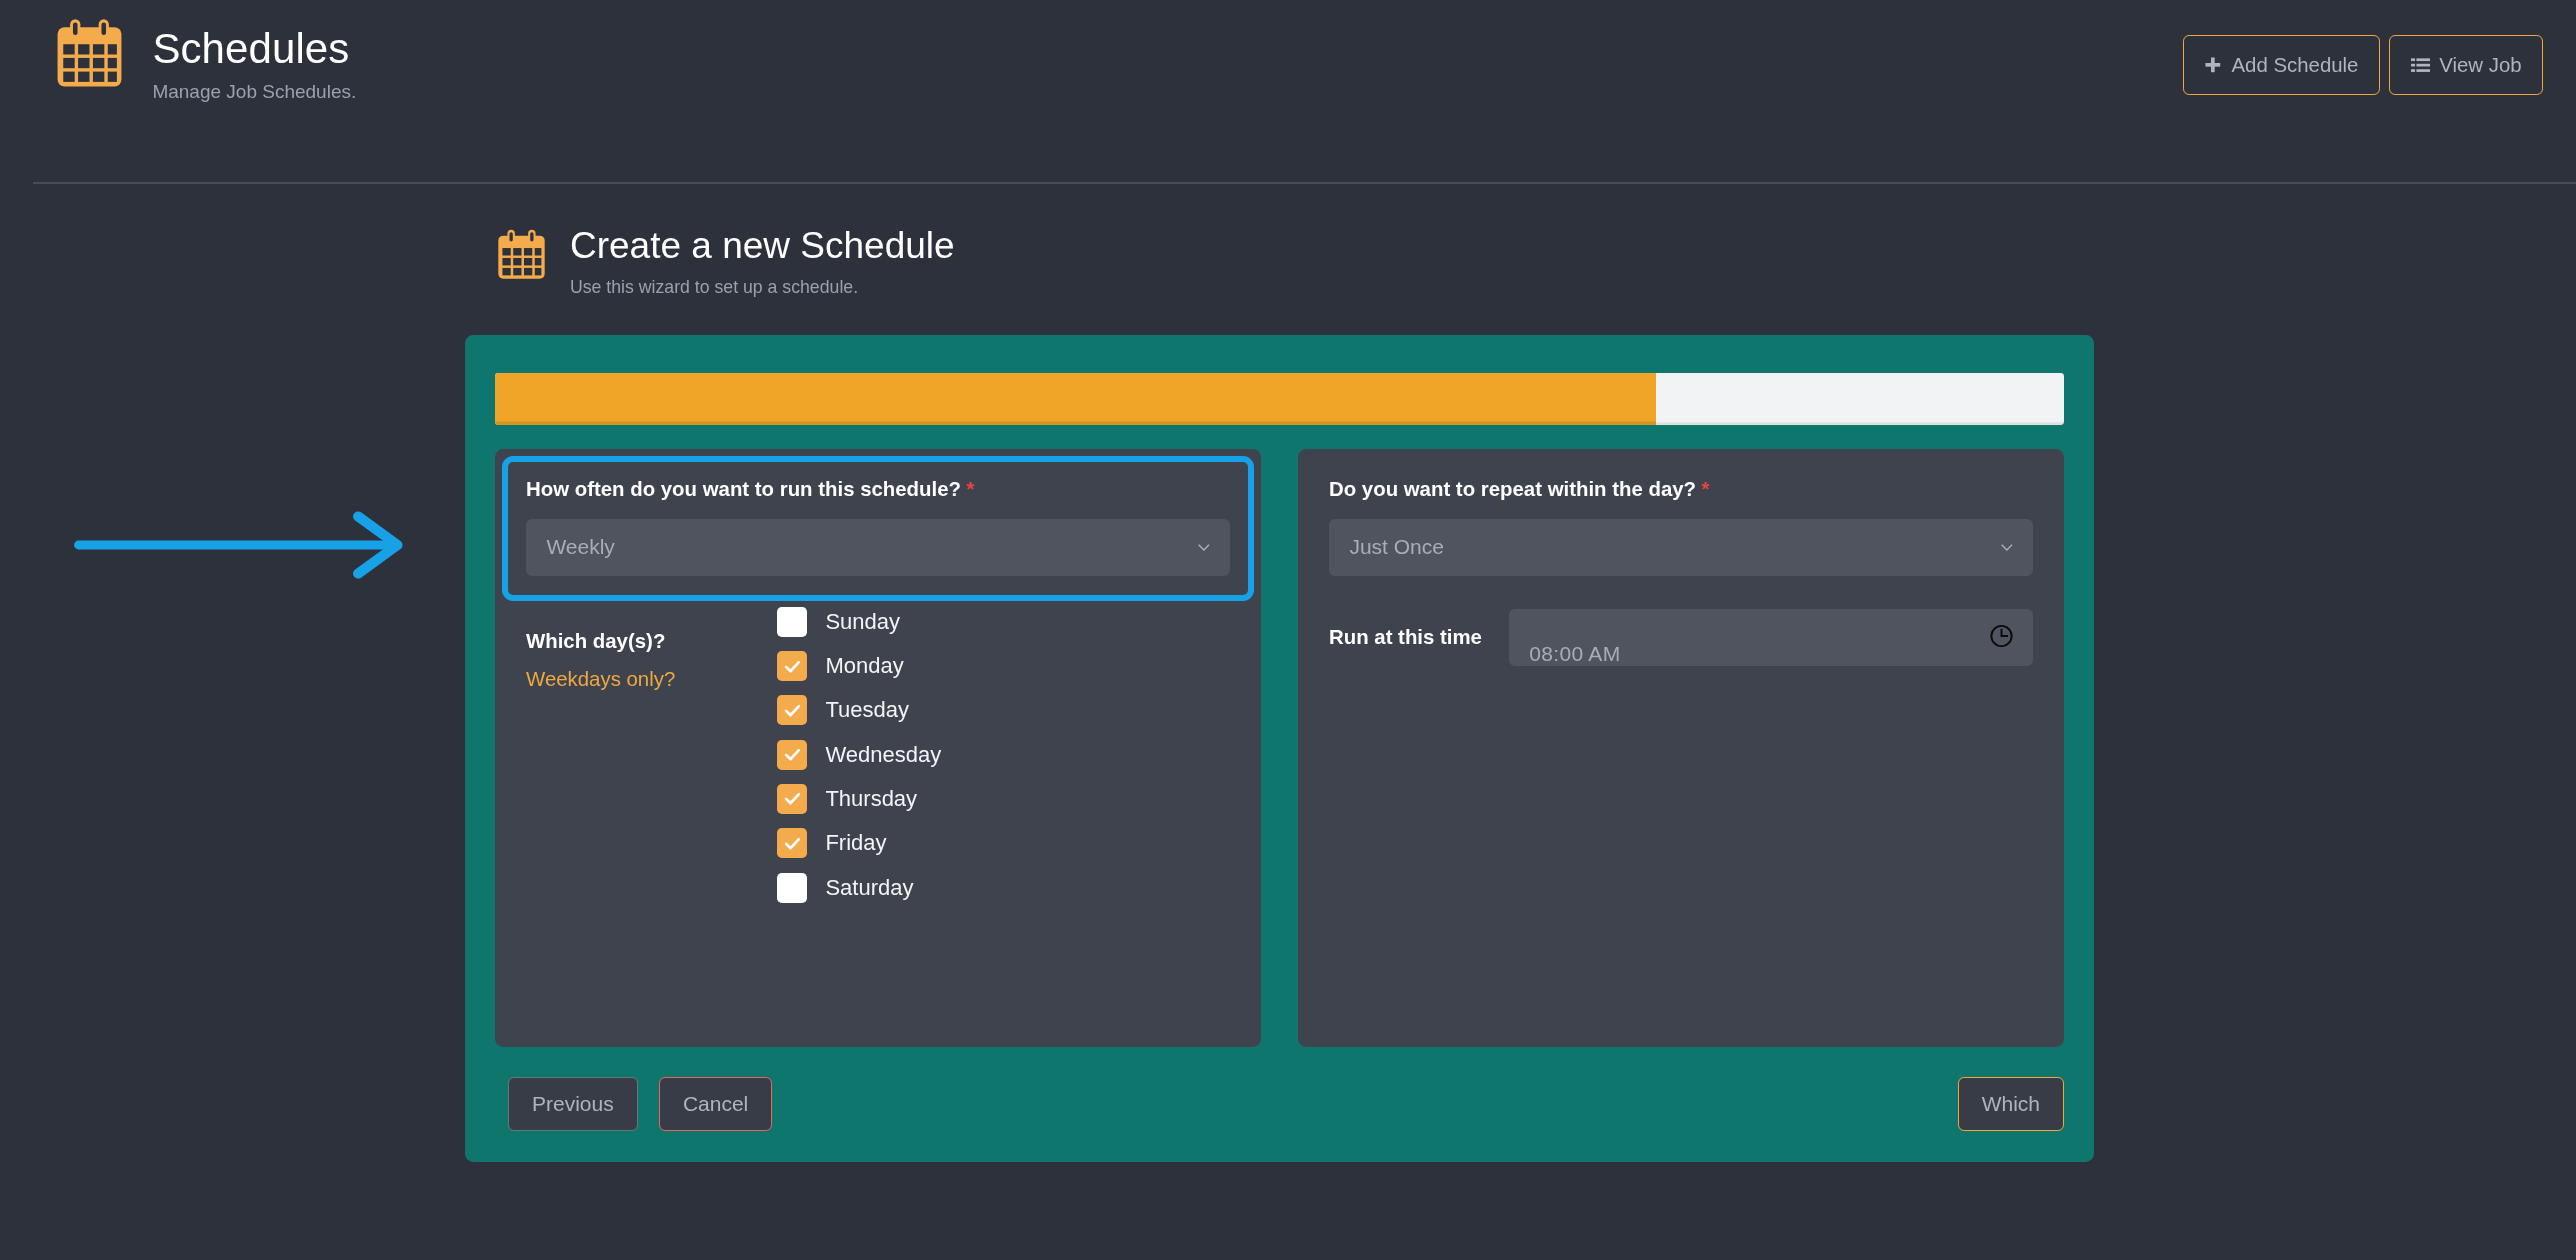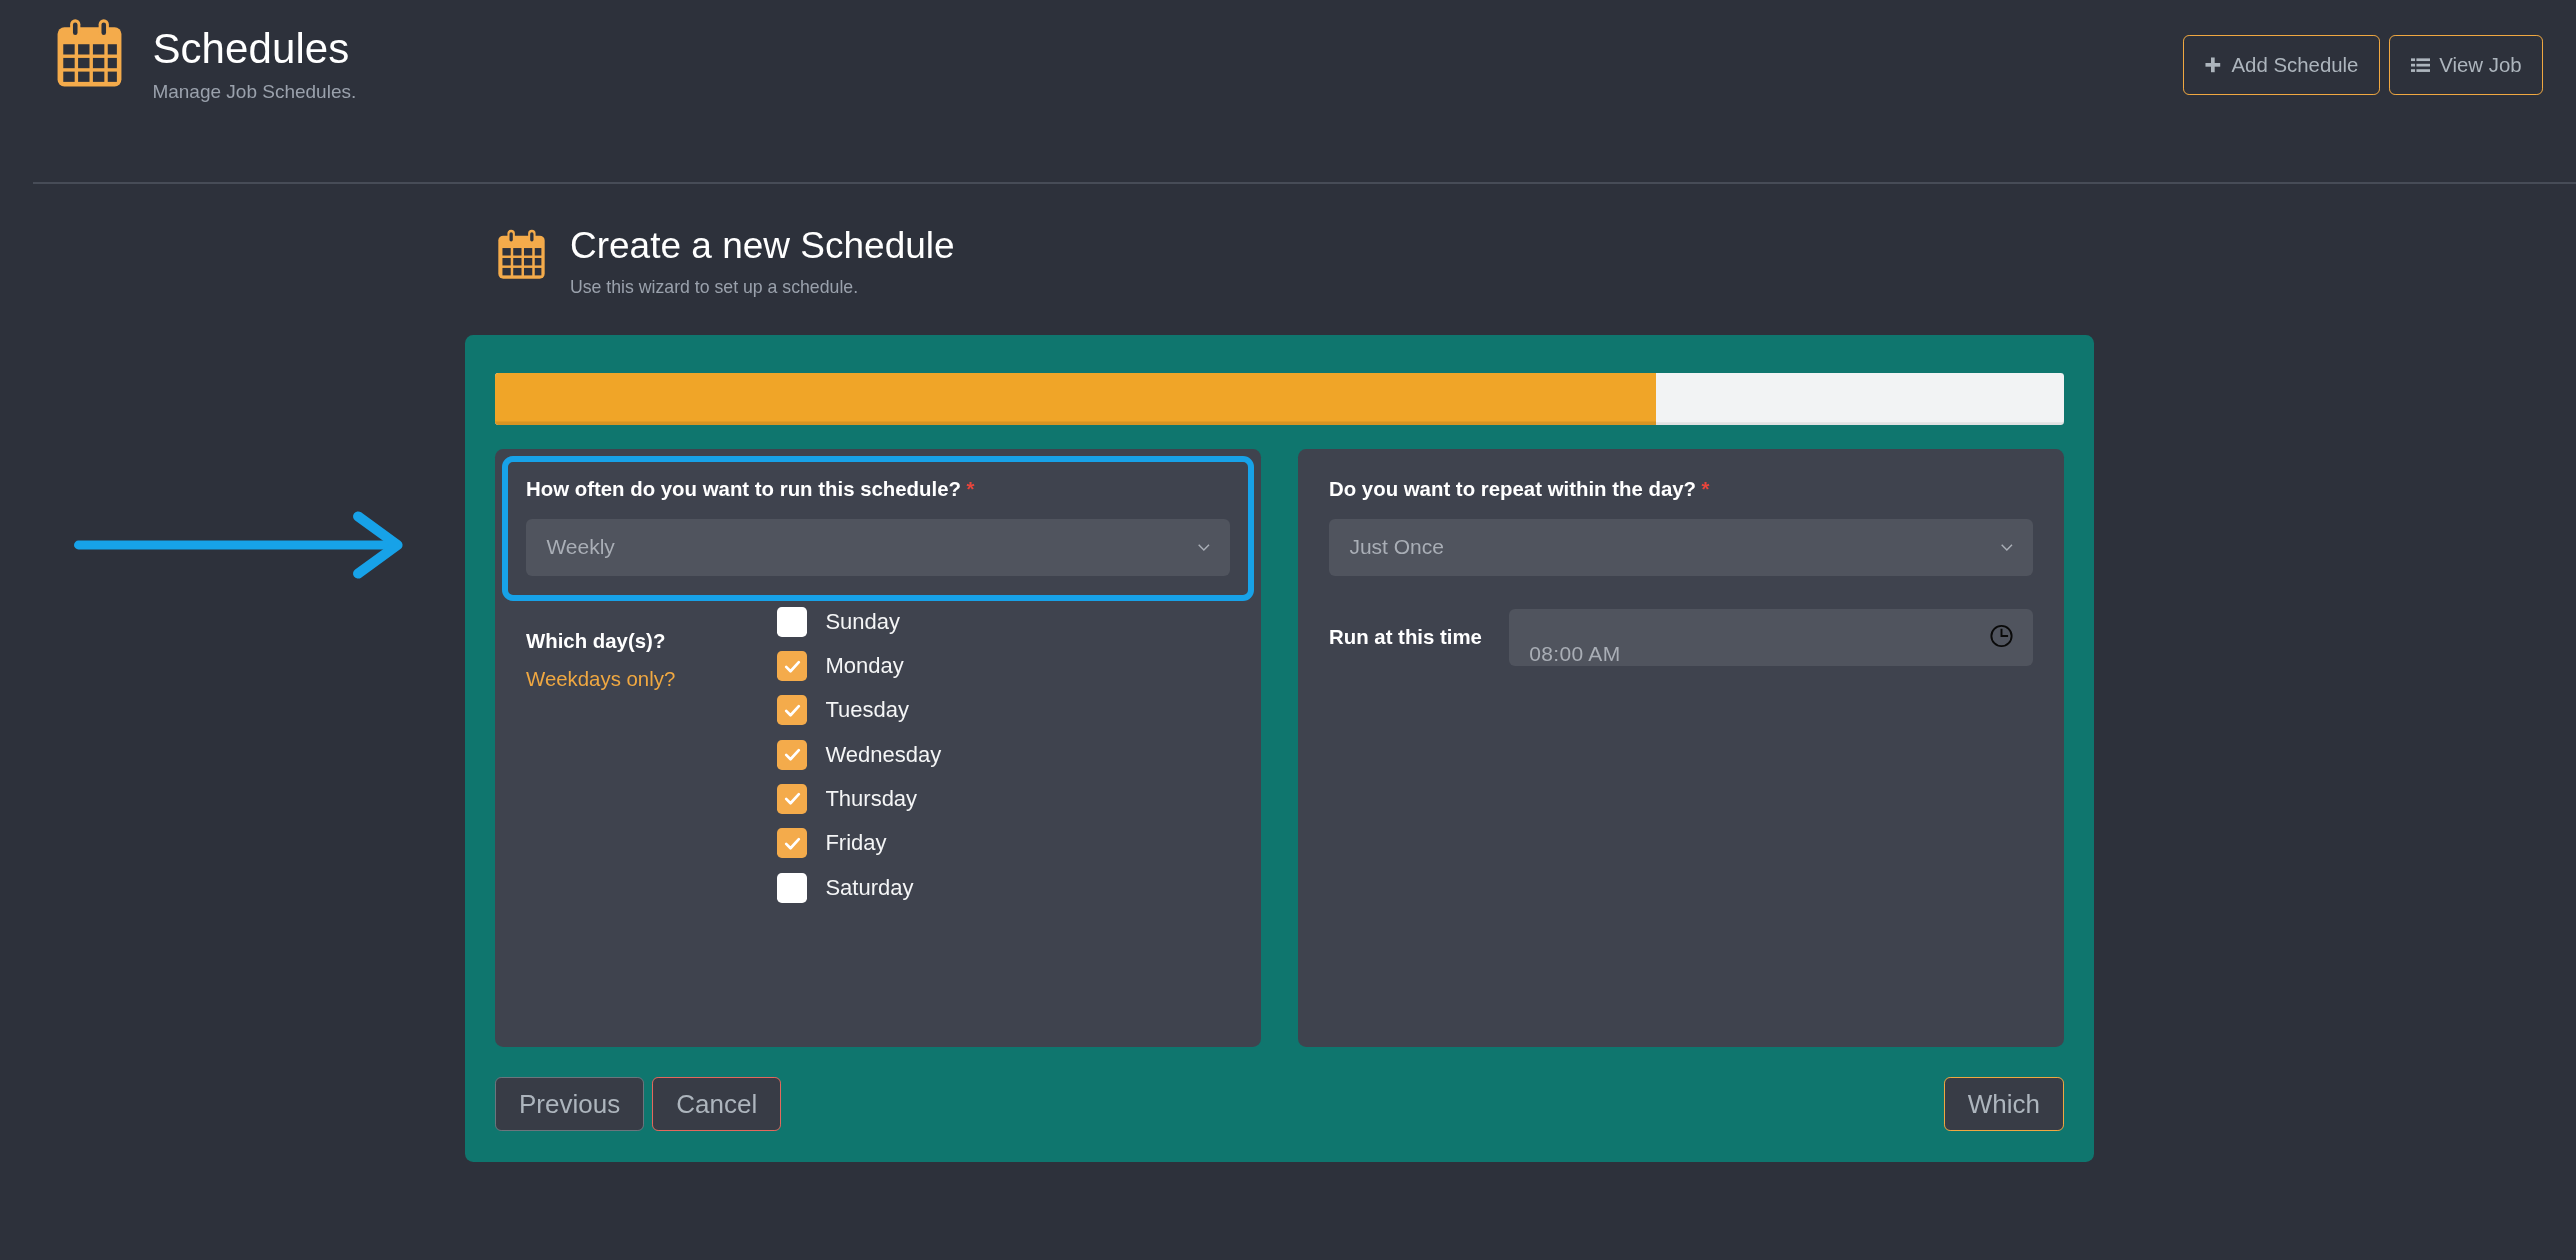--- a/index.html
+++ b/index.html
@@ -243,25 +243,26 @@
     align-items: center;
     justify-content: space-between;
     margin-top: 30px;
   }
   .footer-left { display: flex; gap: 8.2px; }
   .foot-btn {
     height: 54px;
     padding: 0 23px;
     border-radius: 6.1px;
     background: #383c46;
-    font-size: 26px;
+    font-size: 21px;
     color: #adb5bd;
     font-family: "Liberation Sans", sans-serif;
     cursor: pointer;
     border: 1.4px solid #6c757d;
+    margin-left: 13px;
   }
   .foot-btn.danger { border-color: #e4685d; }
   .foot-btn.primary { border-color: #f0a841; }
 
   
   .annot-arrow {
     position: absolute;
     left: 73px;
     top: 504px;
     pointer-events: none;

